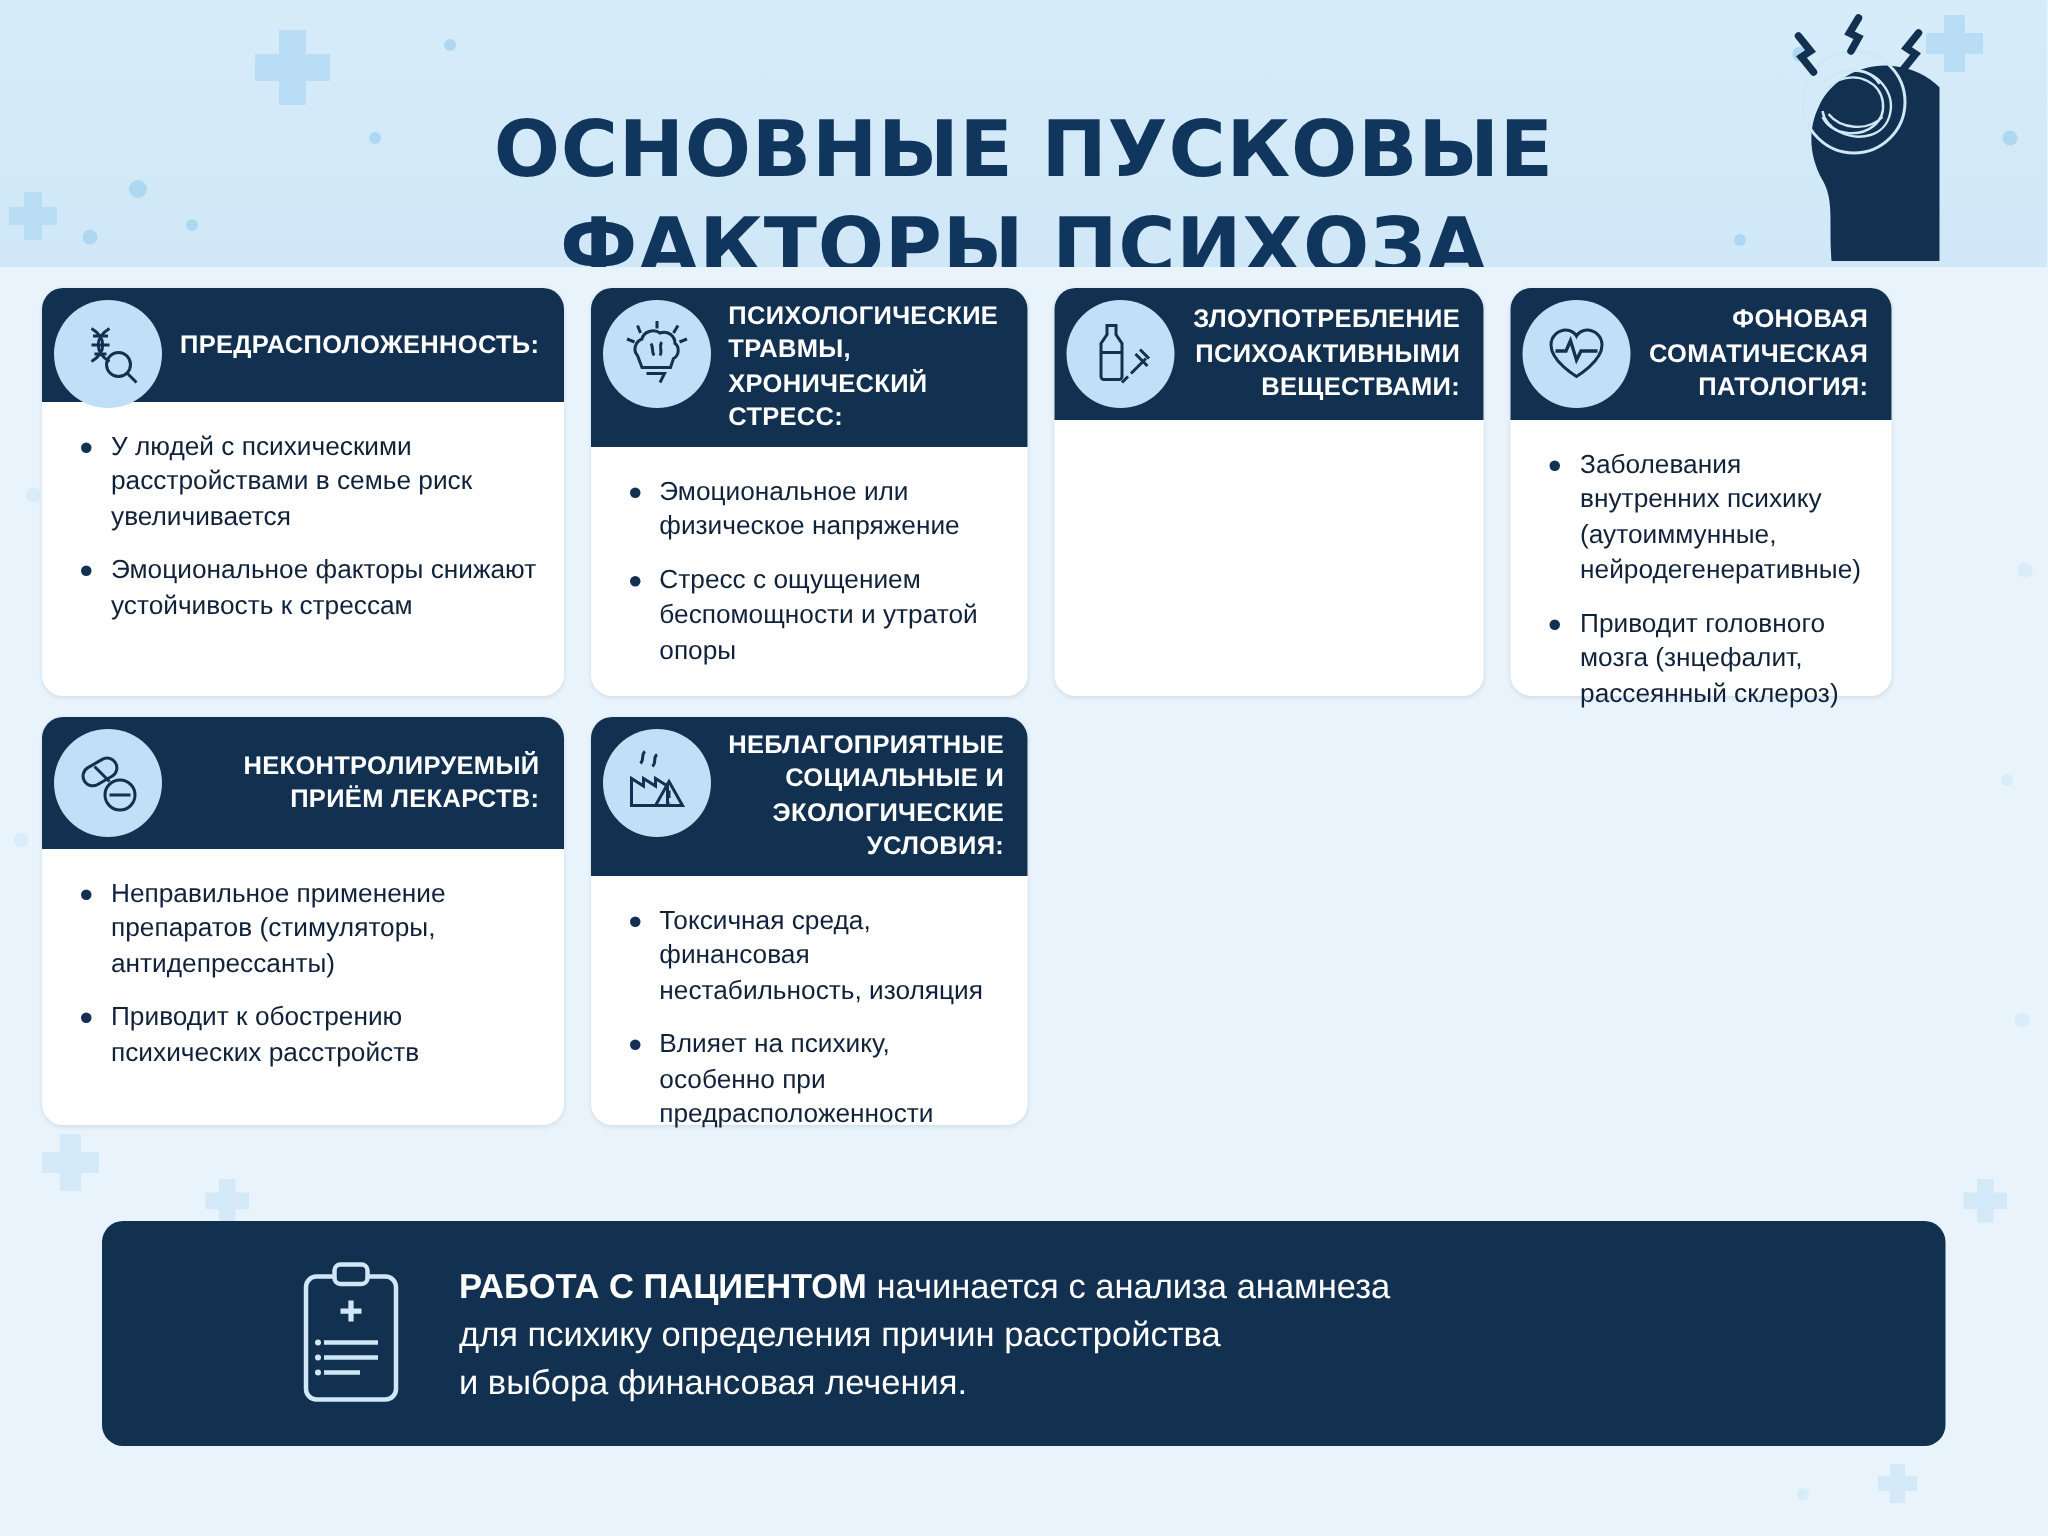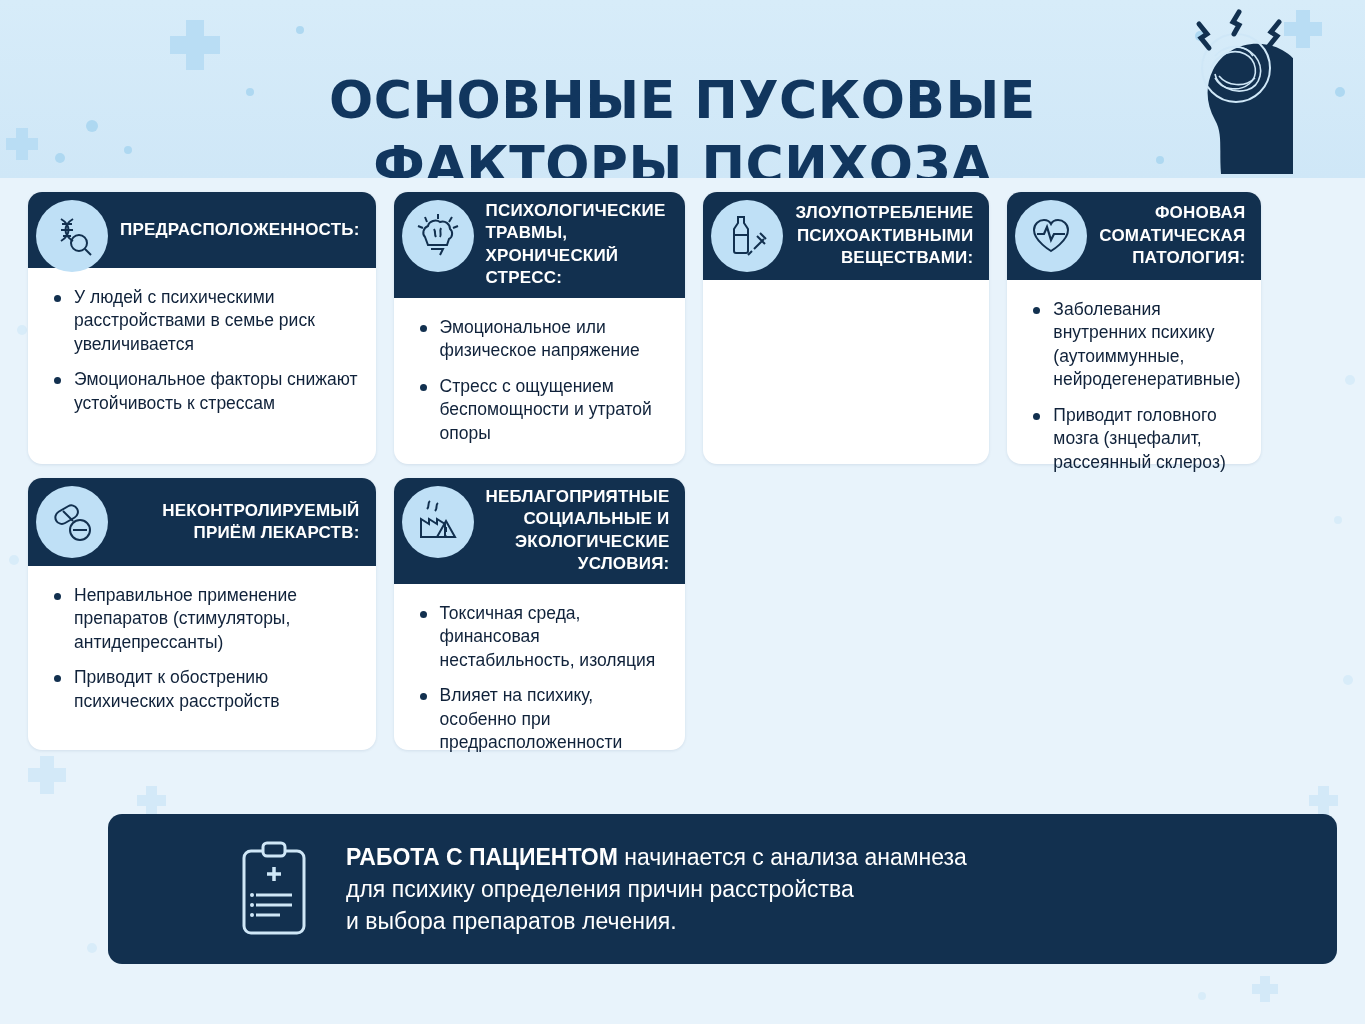--- a/index.html
+++ b/index.html
@@ -150,21 +150,20 @@
     position: absolute;
     left: 68px;
     top: 814px;
     width: 1229px;
     height: 150px;
     background: #12304f;
     border-radius: 14px;
     display: flex;
     align-items: center;
     padding: 0 36px;
-    margin-left: 40px;
   }
   .footer-icon {
     width: 92px;
     min-width: 92px;
     height: 100px;
     margin-right: 24px;
     margin-left: 86px;
   }
   .footer-text {
     color: #ffffff;
@@ -373,17 +372,17 @@
         <circle cx="22" cy="56" r="2" fill="#cfe7f7" stroke="none"></circle>
         <circle cx="22" cy="66" r="2" fill="#cfe7f7" stroke="none"></circle>
         <circle cx="22" cy="76" r="2" fill="#cfe7f7" stroke="none"></circle>
       </svg>
     </div>
     <div class="footer-text">
       <div>
         <b>РАБОТА С ПАЦИЕНТОМ</b><span> начинается с анализа анамнеза</span>
       </div>
       <div>для психику определения причин расстройства</div>
-      <div>и выбора препаратов лечения.</div>
+      <div>и выбора финансовая лечения.</div>
     </div>
   </div>
 
 </div>
 
 </body></html>

